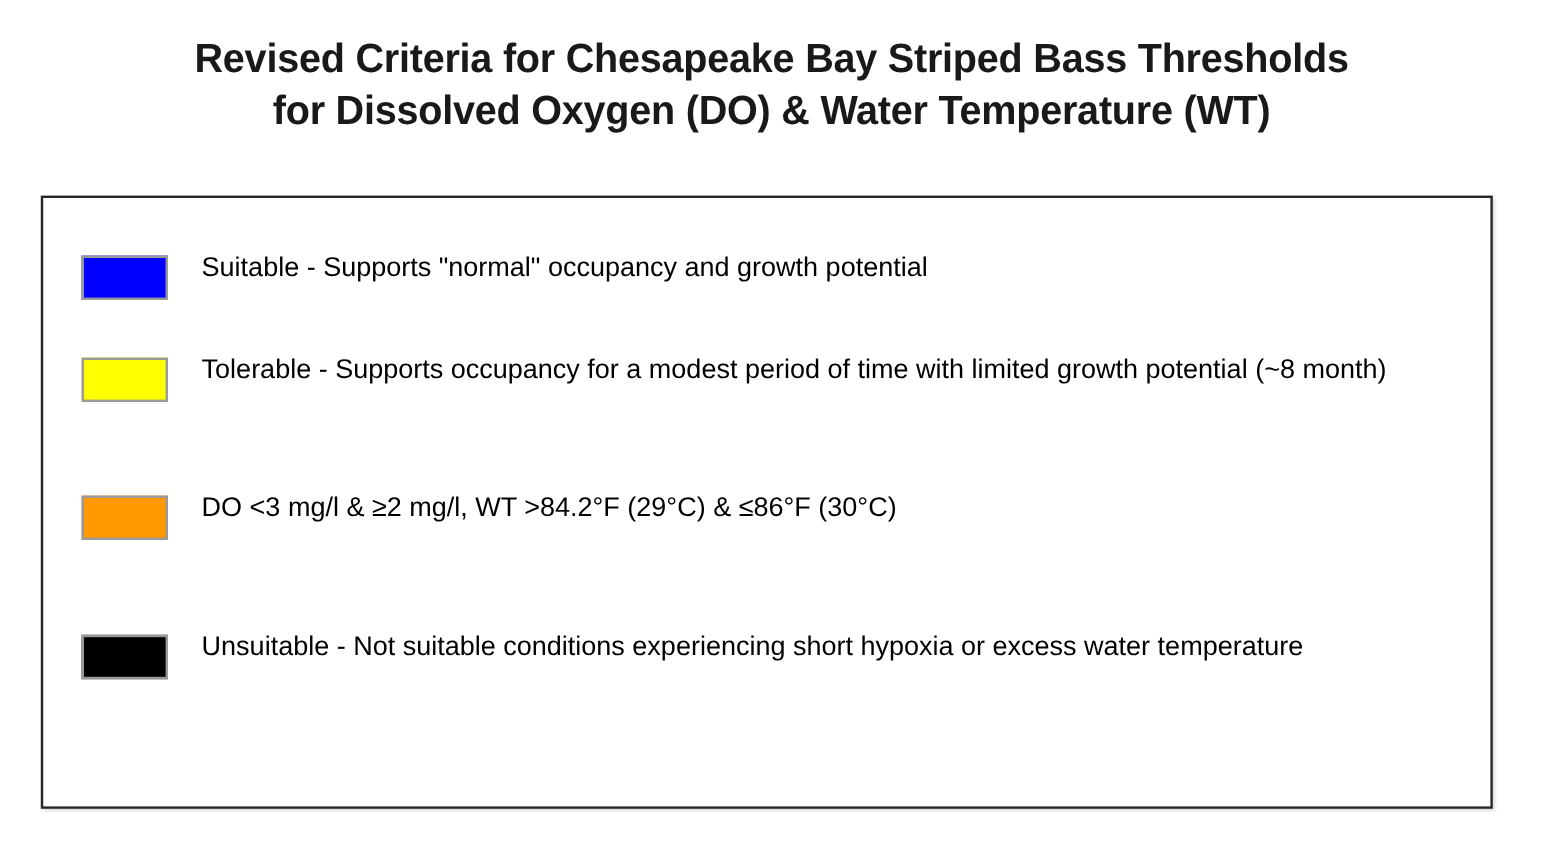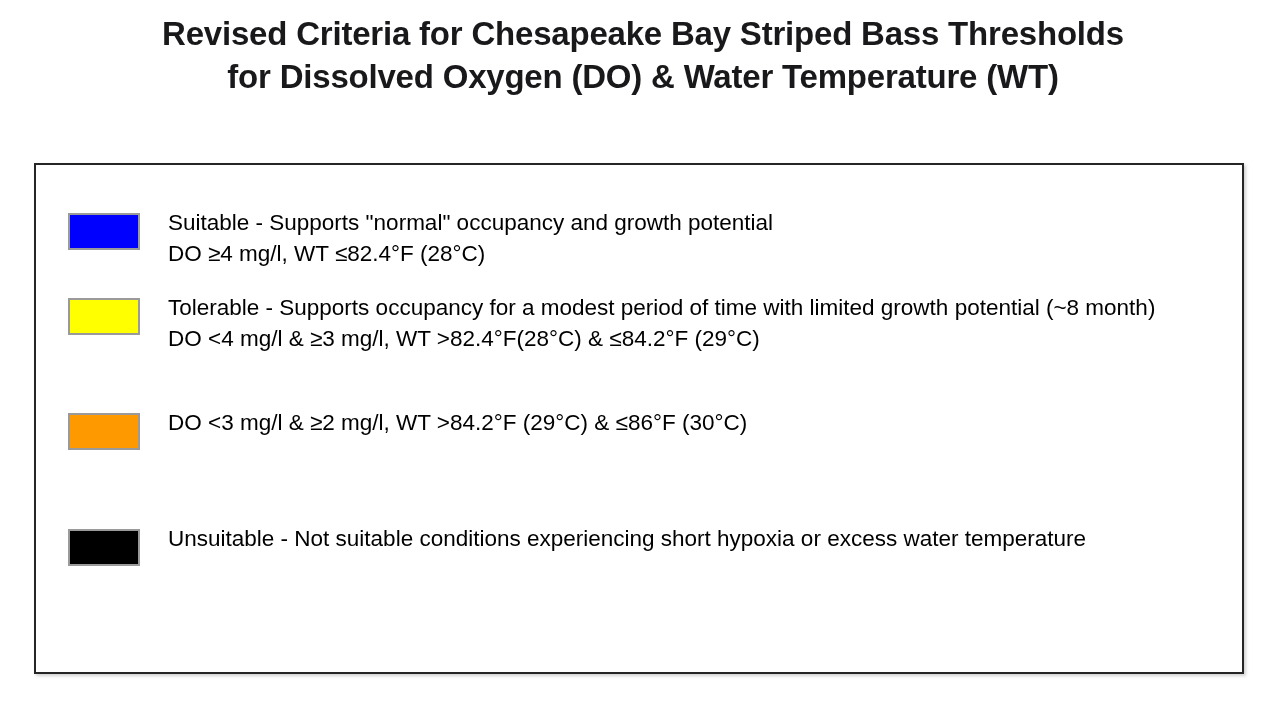--- a/index.html
+++ b/index.html
@@ -13,21 +13,21 @@
     position: relative;
     overflow: hidden;
     font-family: "Liberation Sans", sans-serif;
     color: #000000;
   }
 
   
   #title-block {
     position: absolute;
     left: 0;
-    top: 12px;
+    top: 28px;
     width: 1286px;
     text-align: center;
   }
   .title-line {
     font-family: "Liberation Sans", sans-serif;
     font-weight: bold;
     font-size: 34px;
     line-height: 43px;
     letter-spacing: -0.2px;
     color: #19191c;
@@ -111,31 +111,29 @@
 
 <div id="legend-frame" style="border-color: rgb(38, 38, 38);">
   <div id="legend-list">
 
     <div class="legend-row" data-row="0">
       <div class="swatch" style="background: rgb(0, 0, 255); border-color: rgb(154, 154, 154);"></div>
       <div class="legend-text">
         <span class="headline">
           <span class="label">Suitable</span><span class="desc"> - </span><span class="desc">Supports "normal" occupancy and growth potential</span>
         </span>
-        <span class="criteria">DO ≥4 mg/l, WT ≤82.4°F (28°C)</span>
       </div>
     </div>
 
     <div class="legend-row" data-row="1">
       <div class="swatch" style="background: rgb(255, 255, 0); border-color: rgb(154, 154, 154);"></div>
       <div class="legend-text">
         <span class="headline">
           <span class="label">Tolerable</span><span class="desc"> - </span><span class="desc">Supports occupancy for a modest period of time with limited growth potential (~8 month)</span>
         </span>
-        <span class="criteria">DO &lt;4 mg/l &amp; ≥3 mg/l, WT &gt;82.4°F(28°C) &amp; ≤84.2°F (29°C)</span>
       </div>
     </div>
 
     <div class="legend-row" data-row="2">
       <div class="swatch" style="background: rgb(255, 153, 0); border-color: rgb(154, 154, 154);"></div>
       <div class="legend-text">
         <span class="criteria">DO &lt;3 mg/l &amp; ≥2 mg/l, WT &gt;84.2°F (29°C) &amp; ≤86°F (30°C)</span>
       </div>
     </div>
 

